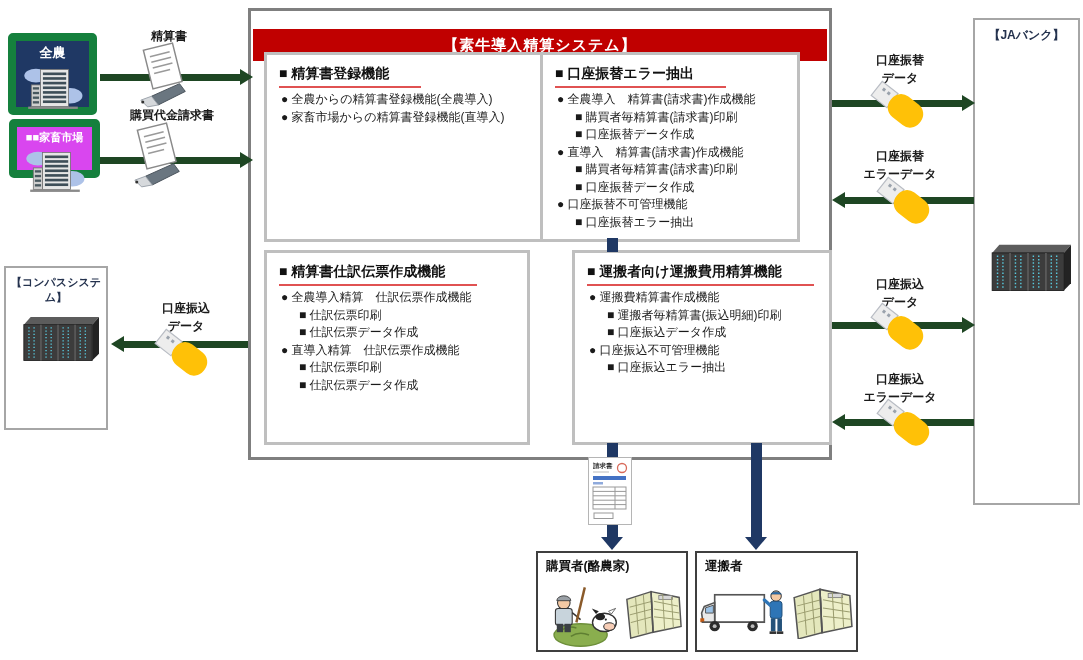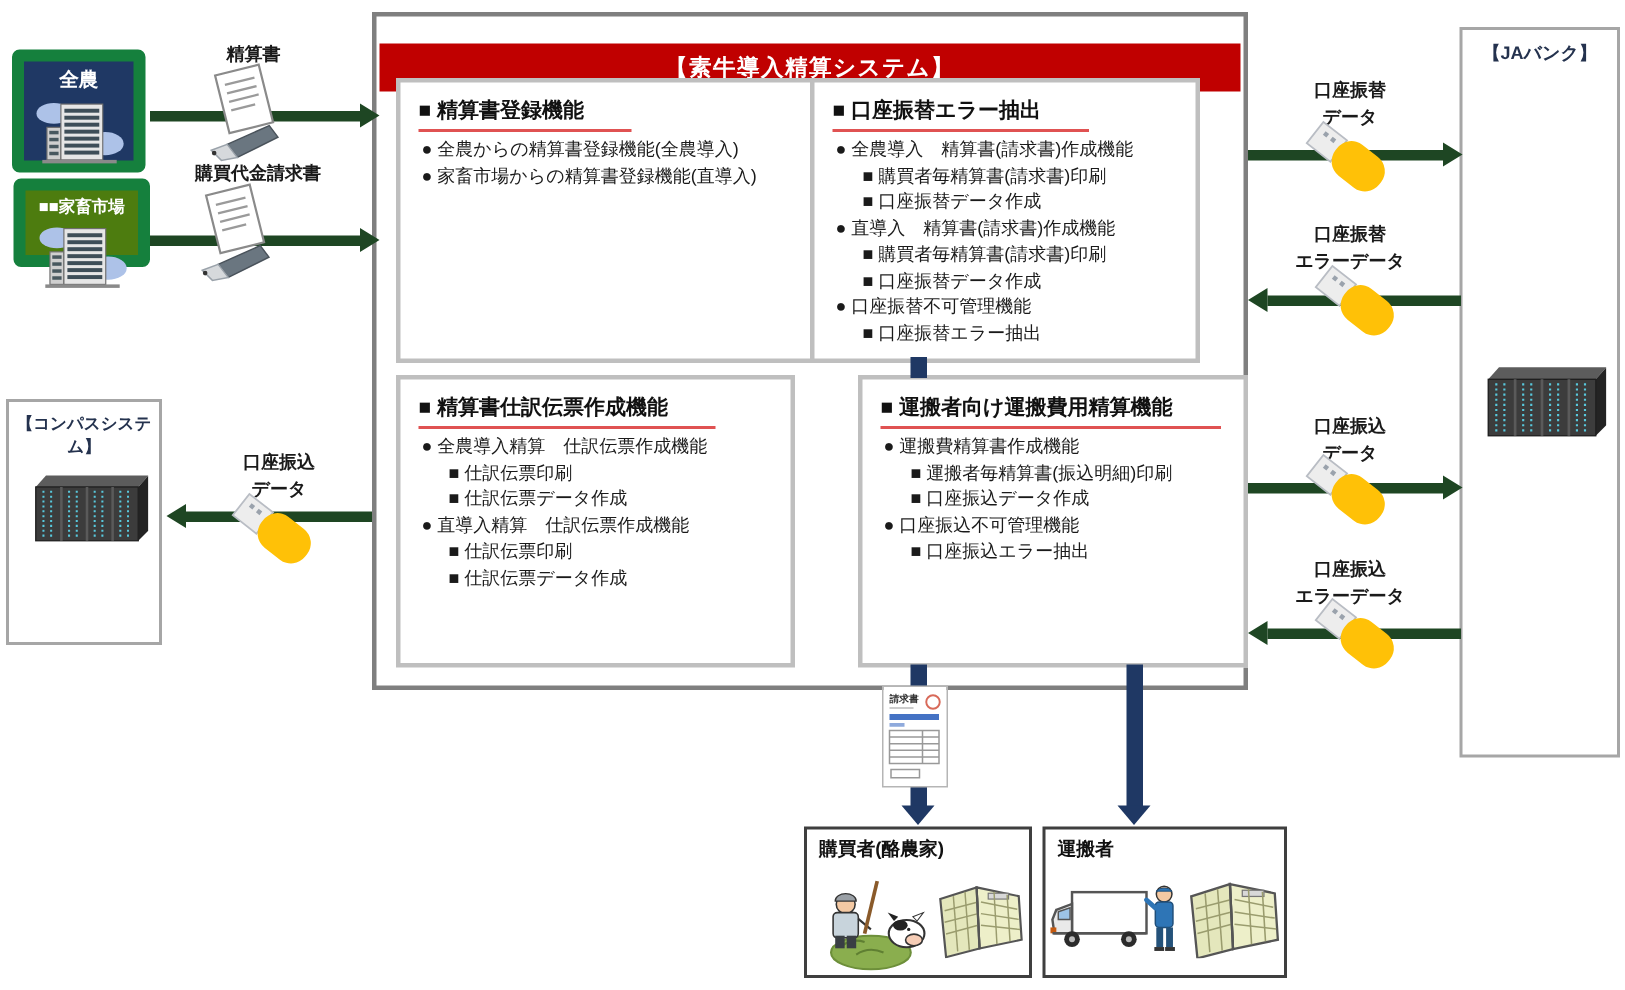--- a/index.html
+++ b/index.html
@@ -122,21 +122,21 @@
 </svg>
 
 <div id="stage">
 
   <div class="src-box" style="left:8px;top:33px;width:89px;height:82px;background:#1F3864">
     <div class="src-label" style="font-size:13px">全農</div>
     <svg width="62" height="50" style="display:block;margin:1px auto 0">
         <use href="#building-sym"></use>
       </svg>
   </div>
-  <div class="src-box" style="left:9px;top:119px;width:91px;height:59px;background:#4d7c0f">
+  <div class="src-box" style="left:9px;top:119px;width:91px;height:59px;background:#d946ef">
     <div class="src-label" style="font-size:11px">■■家畜市場</div>
     <svg width="62" height="50" style="display:block;margin:1px auto 0">
         <use href="#building-sym"></use>
       </svg>
   </div>
 
   <div class="io-box" style="left:4px;top:266px;width:104px;height:164px">
     <div class="io-label" style="font-size:11px">【コンパスシステム】</div>
     <svg width="82" height="52" style="position:absolute;left:11px;top:46px">
         <use href="#server-sym"></use>

